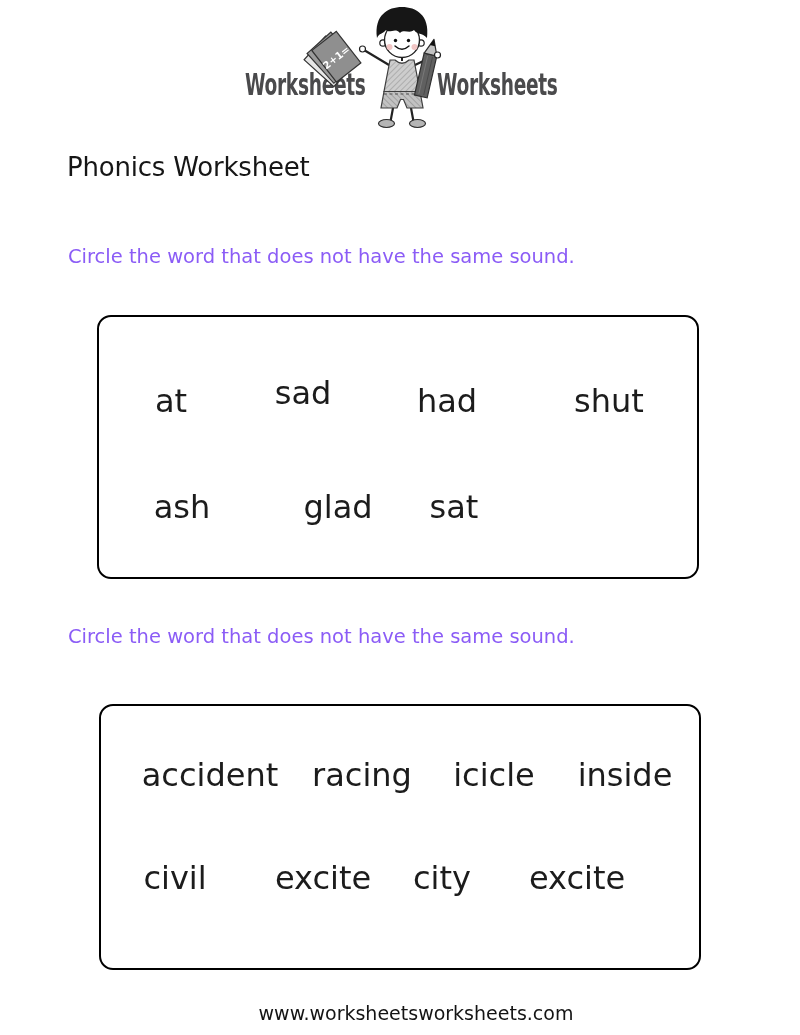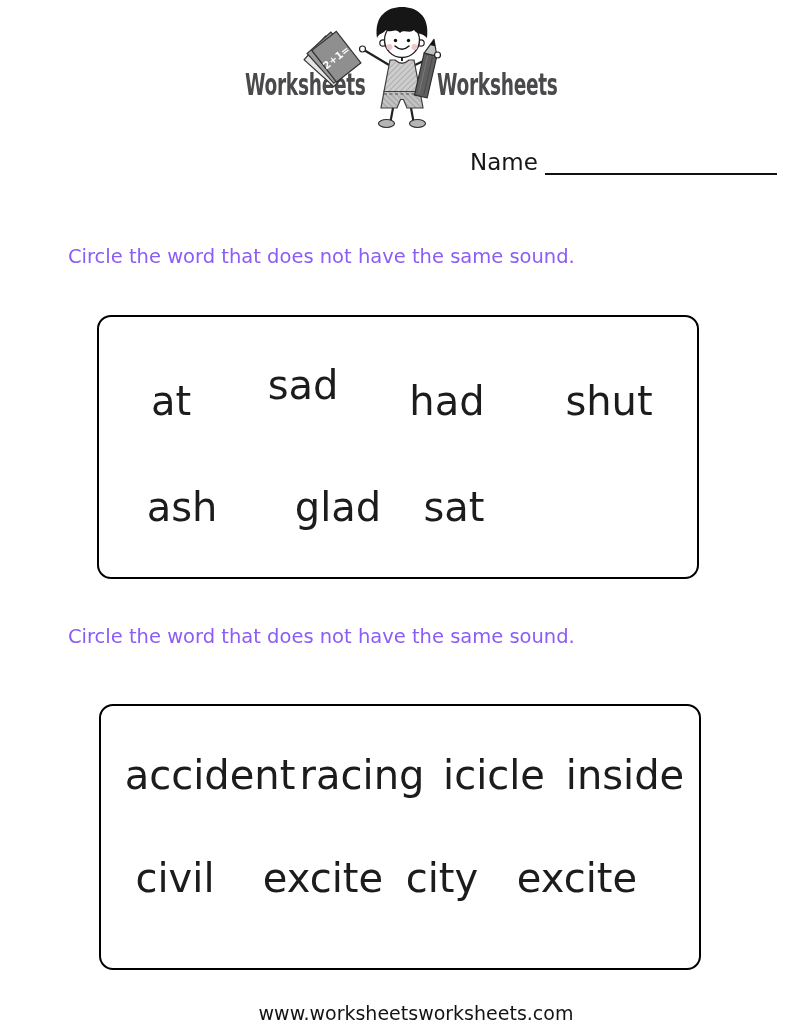--- a/index.html
+++ b/index.html
@@ -56,21 +56,21 @@
     width:598px;
     border:2.5px solid #000;
     border-radius:14px;
     background:#fff;
   }
   .box-1{left:97px;top:315px;height:260px;}
   .box-2{left:99px;top:704px;height:262px;}
   .word{
     position:absolute;
     transform:translateX(-50%);
-    font-size:40px;line-height:40px;
+    font-size:32px;line-height:40px;
     color:#1c1c1c;white-space:nowrap;
   }
   
   .footer{
     position:absolute;left:0;top:1002px;width:100%;
     text-align:center;font-size:19px;color:#141414;
   }
 </style>
 </head>
 <body>
@@ -136,29 +136,26 @@
       <line x1="123.5" y1="52" x2="123.5" y2="91" stroke="#7a7a7a" stroke-width="0.9"></line>
       <line x1="128.5" y1="52" x2="128.5" y2="91" stroke="#4a4a4a" stroke-width="0.9"></line>
       <polygon points="119.5,50 132.5,50 126,34.5" fill="#c2c2c2" stroke="#2e2e2e" stroke-width="1.2" stroke-linejoin="round"></polygon>
       <polygon points="123.2,41 128.8,41 126,34.5" fill="#111"></polygon>
     </g>
 
     <circle cx="62.5" cy="45" r="3" fill="#fff" stroke="#222" stroke-width="1.2"></circle>
     <circle cx="137.5" cy="51" r="3" fill="#fff" stroke="#222" stroke-width="1.2"></circle>
   </svg>
 
-  <div class="name-row">
-    <span class="name-label">Name</span>
-    <span class="name-line"></span>
-  </div>
+  <div class="title">Phonics Worksheet</div>
 
   <div class="instruction instr-1">Circle the word that does not have the same sound.</div>
   <div class="word-box box-1">
     <span class="word" style="left:72px;top:64px">at</span>
-    <span class="word" style="left:204px;top:48px">sad</span>
+    <span class="word" style="left:204px;top:56px">sad</span>
     <span class="word" style="left:348px;top:64px">had</span>
     <span class="word" style="left:510px;top:64px">shut</span>
     <span class="word" style="left:83px;top:170px">ash</span>
     <span class="word" style="left:239px;top:170px">glad</span>
     <span class="word" style="left:355px;top:170px">sat</span>
   </div>
 
   <div class="instruction instr-2">Circle the word that does not have the same sound.</div>
   <div class="word-box box-2">
     <span class="word" style="left:261px;top:49px">racing</span>

